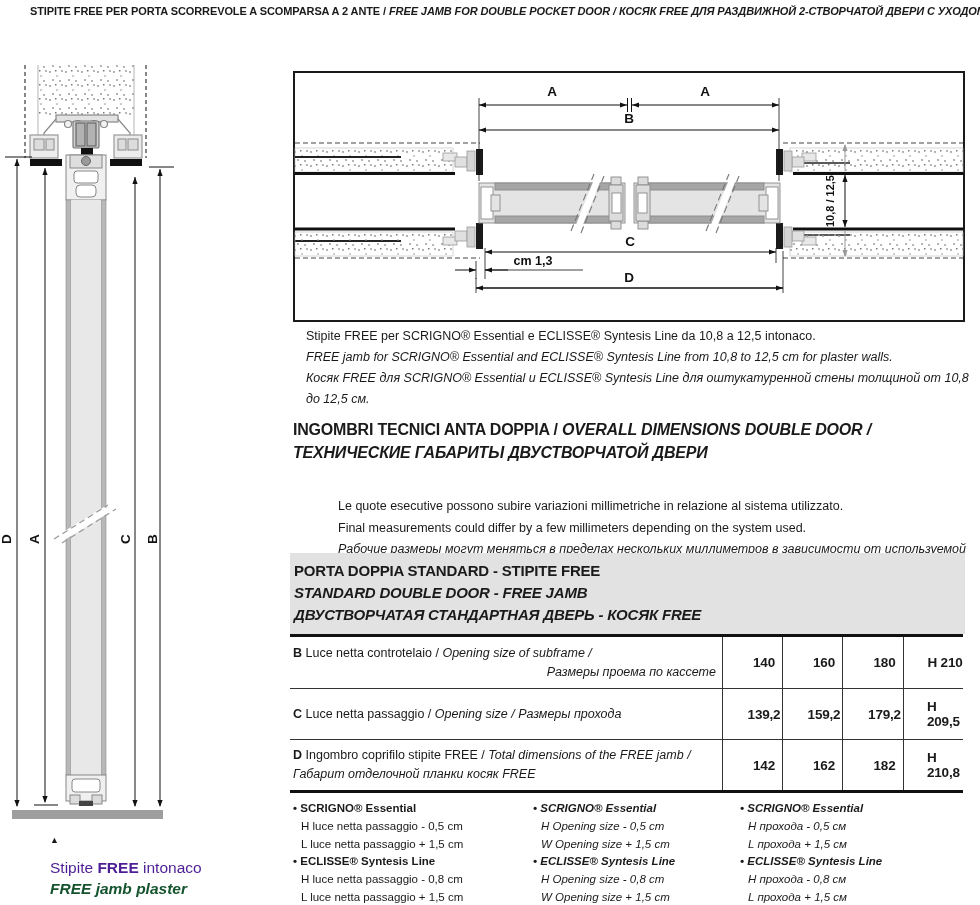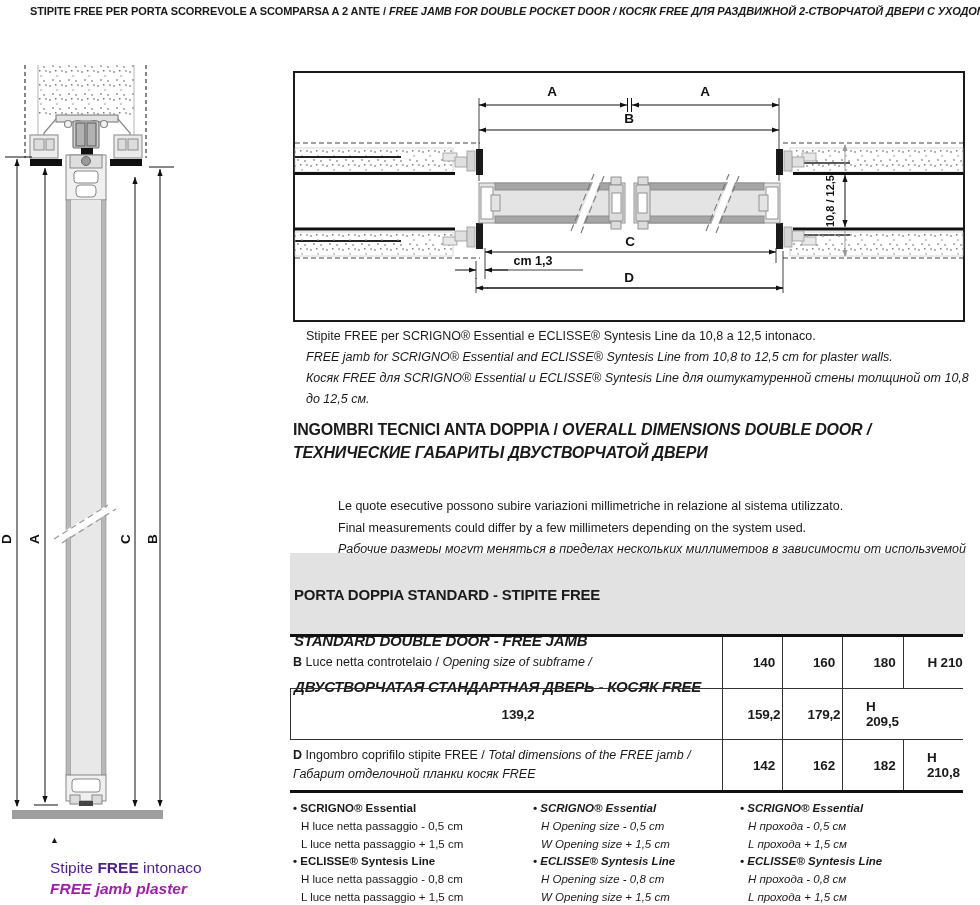--- a/index.html
+++ b/index.html
@@ -17,21 +17,21 @@
   
   #dims-heading{left:293px;top:418px;width:672px;font-size:16px;font-weight:bold;line-height:23px;letter-spacing:-0.2px;}
   #dims-heading .en{font-style:italic;}
   #dims-heading .ru{font-style:italic;display:block;}
   #dims-note{left:293px;top:496px;width:672px;font-size:12.5px;line-height:21.5px;margin-left:45px;}
   #dims-note .ln{display:block;}
   #dims-note .i{font-style:italic;}
   
   #tbl-head{left:290px;top:553px;width:675px;height:81px;background:#e2e2e2;box-sizing:border-box;
             padding:7px 0 0 4px;font-size:15px;font-weight:bold;line-height:22px;letter-spacing:-0.2px;}
-  #tbl-head .ln{display:block;margin-top:24px;}
+  #tbl-head .ln{display:block;}
   #tbl-head .i{font-style:italic;}
   
   #tbl{left:290px;top:634px;width:673px;border-top:3px solid #111;border-bottom:3px solid #111;}
   .trow{display:grid;grid-template-columns:432px 60px 60px 61px 60px;}
   .trow.r0{height:51px;}
   .trow.r1{height:50px;border-top:1px solid #333;}
   .trow.r2{height:50px;border-top:1px solid #333;}
   .tlabel{font-size:12.5px;line-height:19px;padding:0 6px 0 3px;display:flex;flex-direction:column;justify-content:center;}
   .tlabel .i{font-style:italic;text-align:right;}
   .tlabel b{font-weight:bold;}
@@ -42,21 +42,21 @@
   .fncol{top:800px;width:235px;font-size:11.5px;line-height:17.8px;}
   #fn0{left:293px;}
   #fn1{left:533px;font-style:italic;}
   #fn2{left:740px;font-style:italic;}
   .fnbrand{font-weight:bold;}
   .fnline{padding-left:8px;}
   
   #sec-caption{left:50px;top:830px;font-size:15.5px;line-height:21.5px;}
   #sec-caption .tri{font-size:9px;display:block;margin-bottom:5px;}
   #sec-caption .l1{font-weight:normal;color:#4c1d95;}
-  #sec-caption .l2,#sec-caption .l3{font-style:italic;font-weight:bold;color:#a21caf;}
+  #sec-caption .l2,#sec-caption .l3{font-style:italic;font-weight:bold;color:#14532d;}
   svg text{font-family:"Liberation Sans",sans-serif;}
 </style>
 </head>
 <body>
 
 <div id="page">
 
   <div id="hdr" class="abs">
     <span class="it">STIPITE FREE PER PORTA SCORREVOLE A SCOMPARSA A 2 ANTE / </span><span class="en">FREE JAMB FOR DOUBLE POCKET DOOR / </span><span class="ru">КОСЯК FREE ДЛЯ РАЗДВИЖНОЙ 2-СТВОРЧАТОЙ ДВЕРИ С УХОДОМ В СТЕНУ</span>
   </div>
@@ -308,28 +308,31 @@
 
   <div id="tbl-head" class="abs">
     <span class="ln">PORTA DOPPIA STANDARD - STIPITE FREE</span>
     <span class="ln i">STANDARD DOUBLE DOOR - FREE JAMB</span>
     <span class="ln i">ДВУСТВОРЧАТАЯ СТАНДАРТНАЯ ДВЕРЬ - КОСЯК FREE</span>
   </div>
 
   <div id="tbl" class="abs">
     <div class="trow r0">
       <div class="tlabel blockru">
-          <span><b>B</b><span> Luce netta controtelaio / </span><span class="i">Opening size of subframe / </span></span>
+          <span><b>B</b><span> Luce netta controtelaio / </span><span class="i">Opening size of subframe / </span><span class="i ru">Размеры проема по кассете</span></span>
         </div>
       <div class="tval">140</div>
       <div class="tval">160</div>
       <div class="tval">180</div>
       <div class="tval">H 210</div>
     </div>
     <div class="trow r1">
+      <div class="tlabel">
+          <span><b>C</b><span> Luce netta passaggio / </span><span class="i">Opening size / </span><span class="i">Размеры прохода</span></span>
+        </div>
       <div class="tval">139,2</div>
       <div class="tval">159,2</div>
       <div class="tval">179,2</div>
       <div class="tval">H 209,5</div>
     </div>
     <div class="trow r2">
       <div class="tlabel">
           <span><b>D</b><span> Ingombro coprifilo stipite FREE / </span><span class="i">Total dimensions of the FREE jamb / </span><span class="i">Габарит отделочной планки косяк FREE</span></span>
         </div>
       <div class="tval">142</div>

